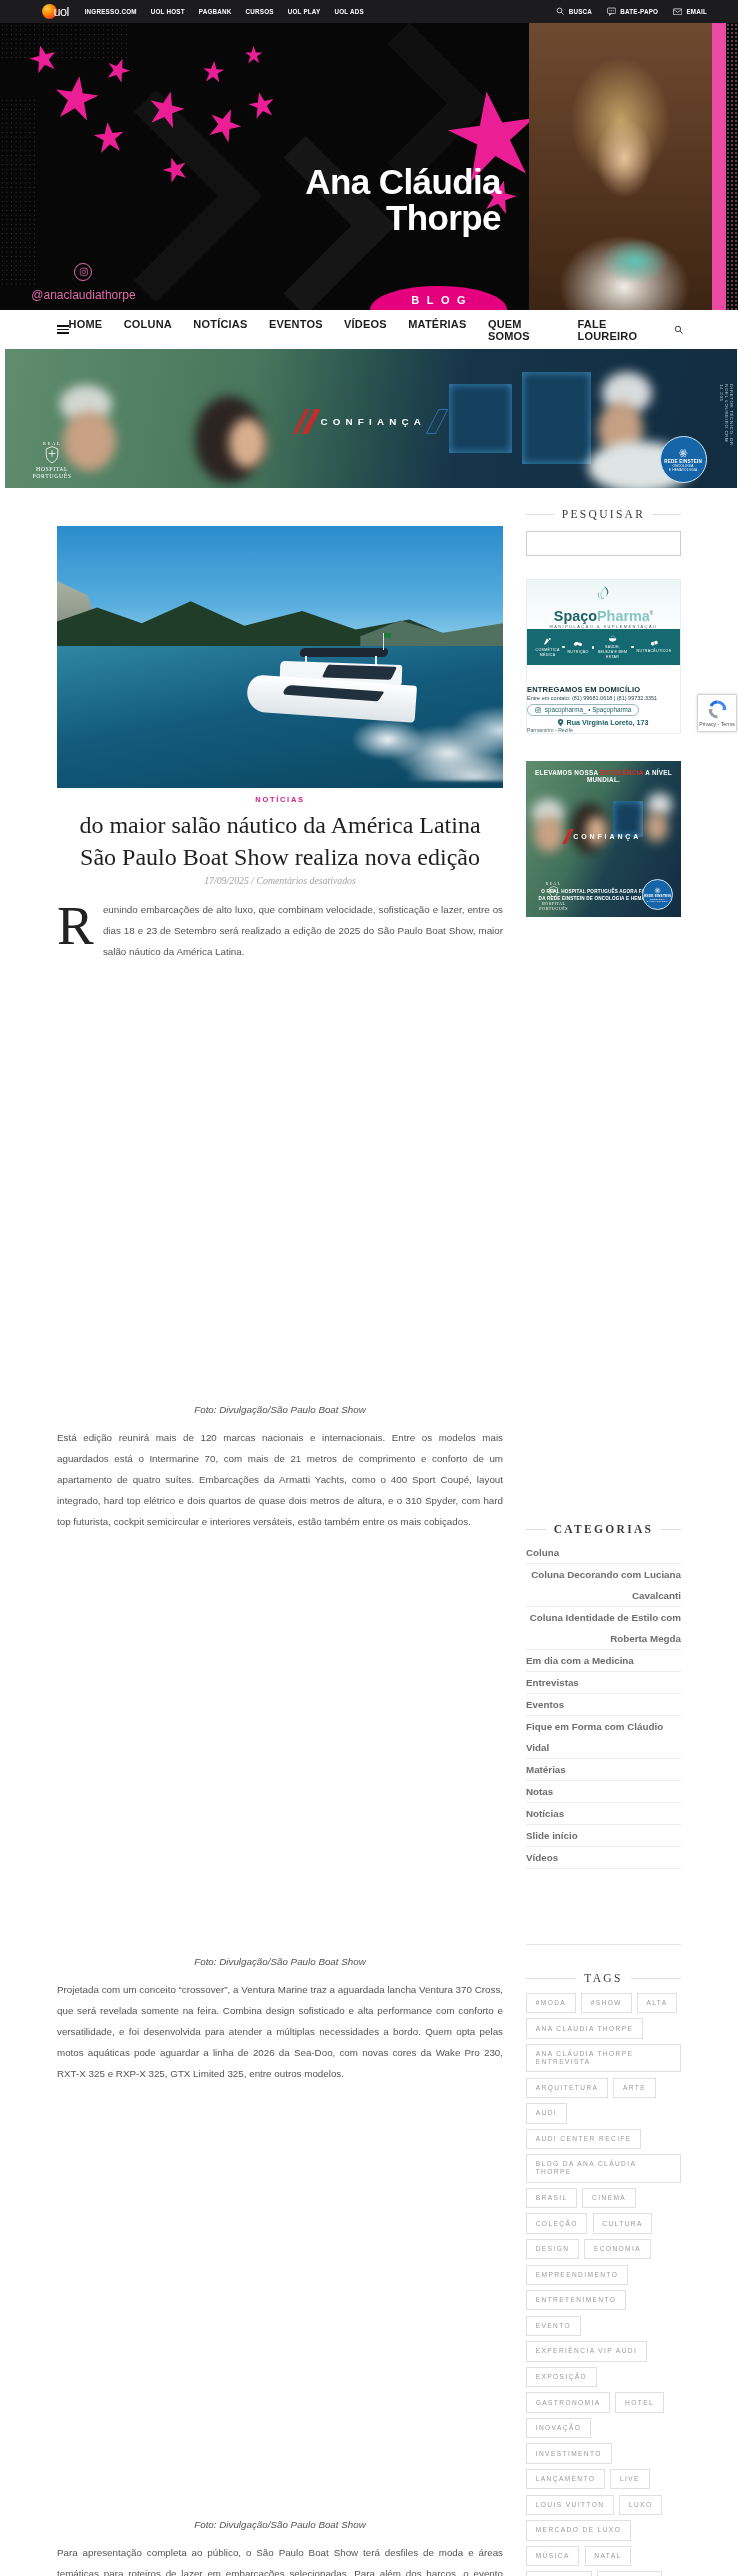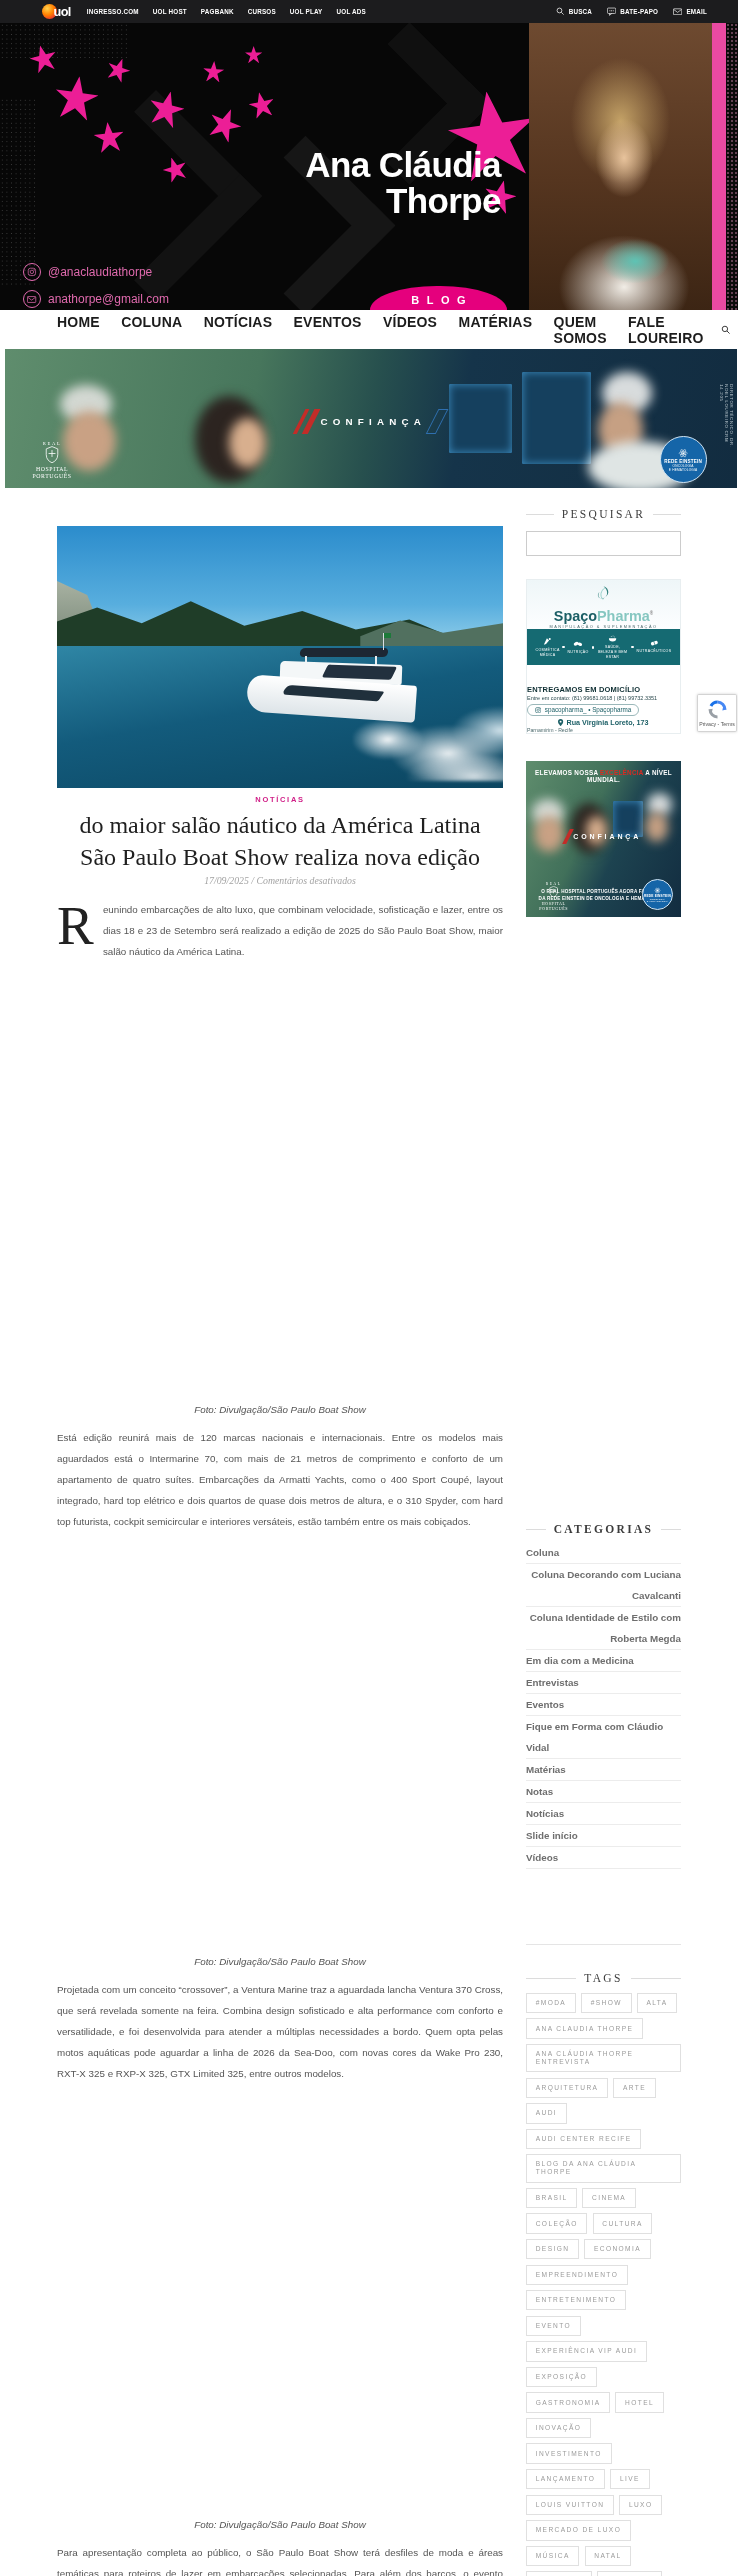--- a/index.html
+++ b/index.html
@@ -7,67 +7,67 @@
   body { height:2576px; overflow:hidden; position:relative; background:#fff;
          font-family:"Liberation Sans", sans-serif; }
 
   
   .uol-bar { height:23px; background:#1c1c1e; display:flex; align-items:center;
              padding:0 32px 0 42px; }
   .uol-logo { display:flex; align-items:center; margin-right:16px; }
   .uol-ball { width:15px; height:15px; border-radius:50%;
               background:radial-gradient(circle at 35% 30%, #ffd24d 0%, #ff8000 45%, #e8332a 80%);
               margin-right:-3.5px; }
-  .uol-word { color:#fff; font-weight:700; font-size:12.7px; letter-spacing:-0.6px; }
+  .uol-word { color:#fff; font-weight:400; font-size:12.7px; letter-spacing:-0.6px; }
   .uol-links { display:flex; gap:14px; }
   .uol-links a { color:#fff; font-size:6.3px; font-weight:700; letter-spacing:0.2px;
                  text-decoration:none; }
   .uol-right { margin-left:auto; display:flex; gap:15px; align-items:center; }
   .uol-right .itm { display:flex; align-items:center; gap:4px; color:#fff;
                     font-size:6.3px; font-weight:700; letter-spacing:0.2px; cursor:pointer; }
 
   
   .hero { height:287px; background:#070707; position:relative; overflow:hidden; }
   .chev { position:absolute; border-left:31px solid #141414; border-bottom:31px solid #141414;
           transform:rotate(-135deg); opacity:.9; }
   .dots { position:absolute; background-image:radial-gradient(#3c3c3c 0.7px, transparent 0.8px);
           background-size:4.6px 4.6px; }
   .star { position:absolute; background:#ec1e96;
           clip-path:polygon(50% 0%,63% 38%,100% 38%,69% 59%,82% 100%,50% 75%,18% 100%,31% 59%,0% 38%,37% 38%); }
-  .hero-name { position:absolute; right:238px; top:124px; text-align:right; color:#fff;
+  .hero-name { position:absolute; right:238px; top:141px; text-align:right; color:#fff;
                font-weight:700; font-size:35px; line-height:36px; letter-spacing:-0.6px; }
   .hero-ribbon { position:absolute; right:232px; top:263px; width:137px; height:27px;
                  background:#e5007d; border-radius:55% 55% 3.5px 3.5px / 100% 100% 3.5px 3.5px;
                  display:flex; align-items:center; justify-content:center;
                  color:#fff; font-weight:700; font-size:11px; letter-spacing:7.5px;
                  padding-left:7.5px; }
   .hero-handles { position:absolute; left:23px; top:240px; display:flex;
                   flex-direction:column; gap:9.2px; }
-  .handle { display:flex; align-items:center; gap:7px; color:#e06aae; font-size:12px; }
+  .handle { display:flex; align-items:center; gap:7px; color:#e06aae; font-size:12px;flex-direction:column; }
   .handle .ic { width:18px; height:18px; border:1px solid #e06aae; border-radius:50%;
                 display:flex; align-items:center; justify-content:center; flex:0 0 auto; }
   .hero-photo { position:absolute; left:529px; top:0; width:183px; height:287px;
       background:
         radial-gradient(49px 32px at 58% 83%, #5ec3b4 0%, rgba(94,195,180,0) 70%),
         radial-gradient(87px 69px at 52% 92%, #f1ede6 0%, rgba(241,237,230,0) 75%),
         radial-gradient(40px 55px at 52% 47%, #e8c39c 0%, rgba(232,195,156,0) 72%),
         radial-gradient(69px 87px at 50% 34%, #c3a166 0%, rgba(195,161,102,0) 72%),
         linear-gradient(180deg, #6e4a30 0%, #55351f 55%, #3c2514 100%); }
   .hero-stripe { position:absolute; left:712px; top:0; width:14px; height:287px; background:#ea4aa2; }
   .hero-edge { position:absolute; left:726px; top:0; width:12.7px; height:287px; background:#0a0a0a;
                background-image:radial-gradient(#6a4458 0.7px, transparent 0.8px); background-size:4px 4px; }
 
   
   .nav { height:39px; background:#fff; display:flex; align-items:center;
          padding:0 55px 0 57px; }
   .burger { width:11.5px; display:flex; flex-direction:column; gap:2px; cursor:pointer; }
   .burger i { height:1.7px; background:#111; display:block; }
   .nav-list { flex:1; display:flex; justify-content:center; gap:21.4px; list-style:none;
               margin:0; padding:0; }
-  .nav-list a { color:#1c1c1c; font-size:14px; font-weight:700; letter-spacing:0.2px;
+  .nav-list a { color:#1c1c1c; font-size:11px; font-weight:700; letter-spacing:0.2px;
                 text-decoration:none; }
   .nav-search { cursor:pointer; margin-left:17.3px; display:flex; }
 
   
   .ad-lb { width:732px; height:139px; margin-left:4.6px; position:relative; overflow:hidden;
      background:linear-gradient(100deg,#5f8d6d 0%, #47765c 34%, #27504e 50%, #15344a 62%, #122c40 100%);
      cursor:pointer; }
   .blob { position:absolute; border-radius:50%; filter:blur(5.2px); }
   .scr { position:absolute; background:#15405e; box-shadow:inset 0 0 8px #3e8fc4; border-radius:1.2px; }
   .lb-headline { position:absolute; top:10.4px; left:0; right:0; text-align:center;

